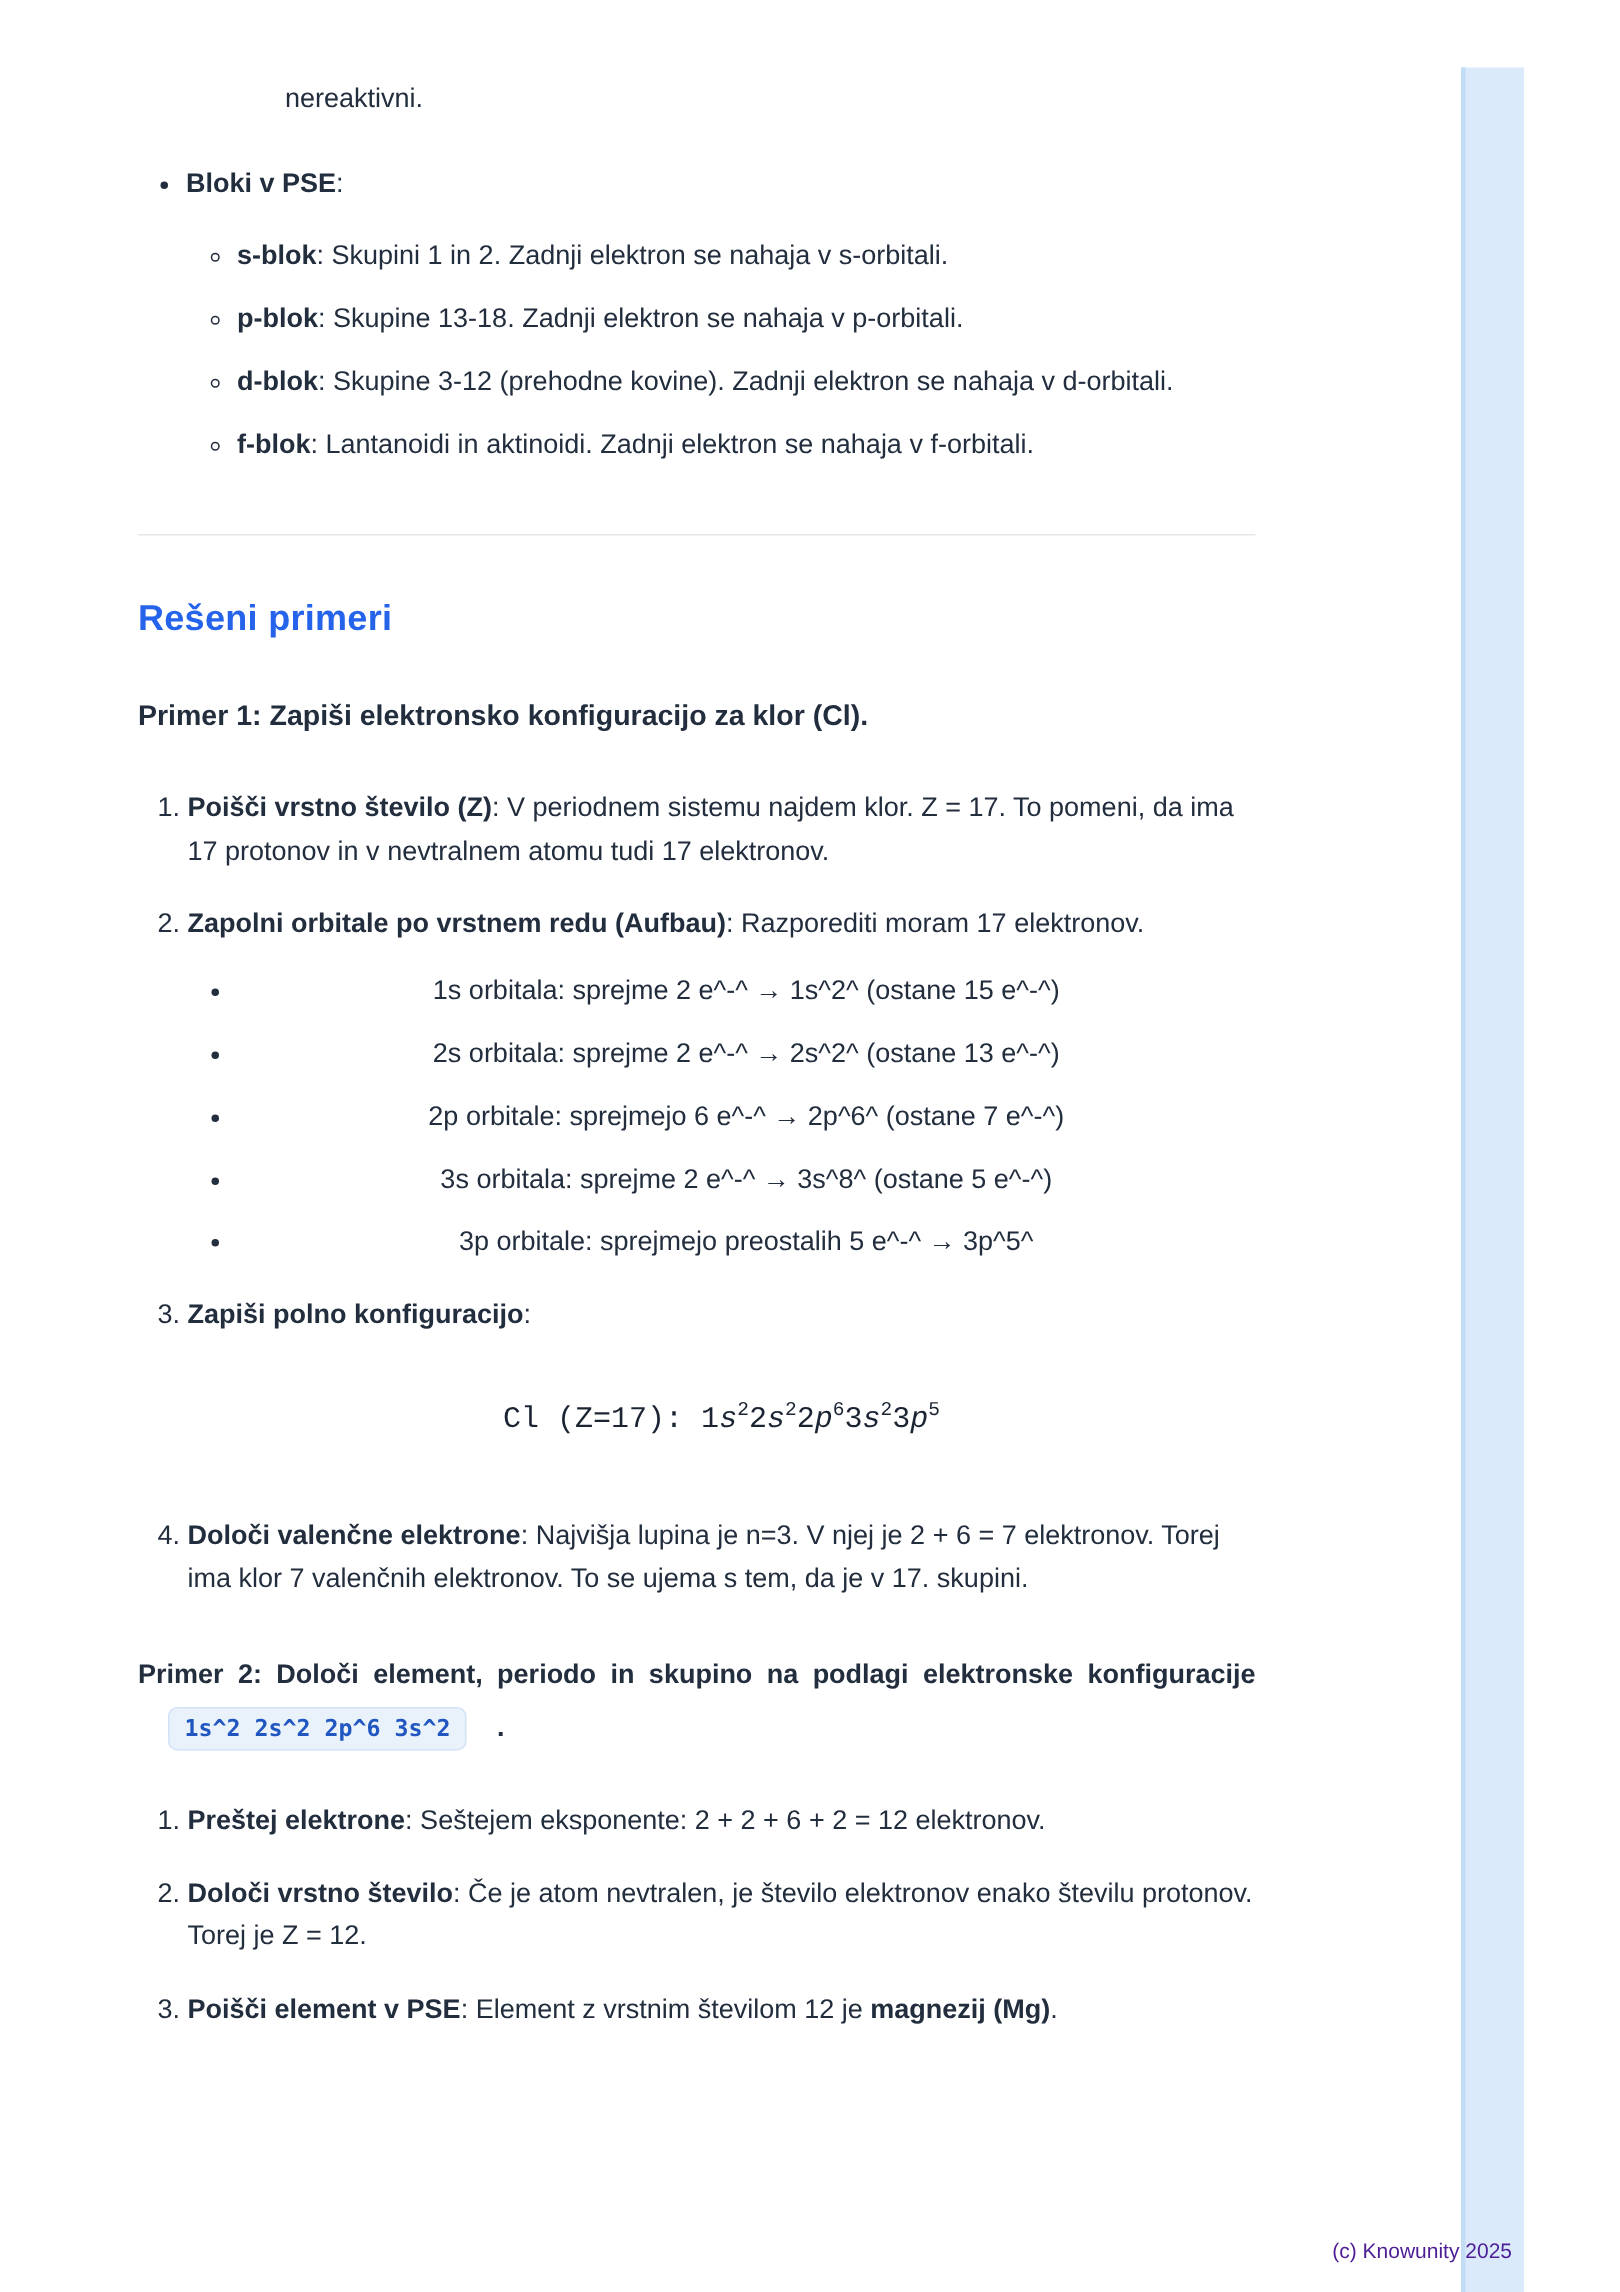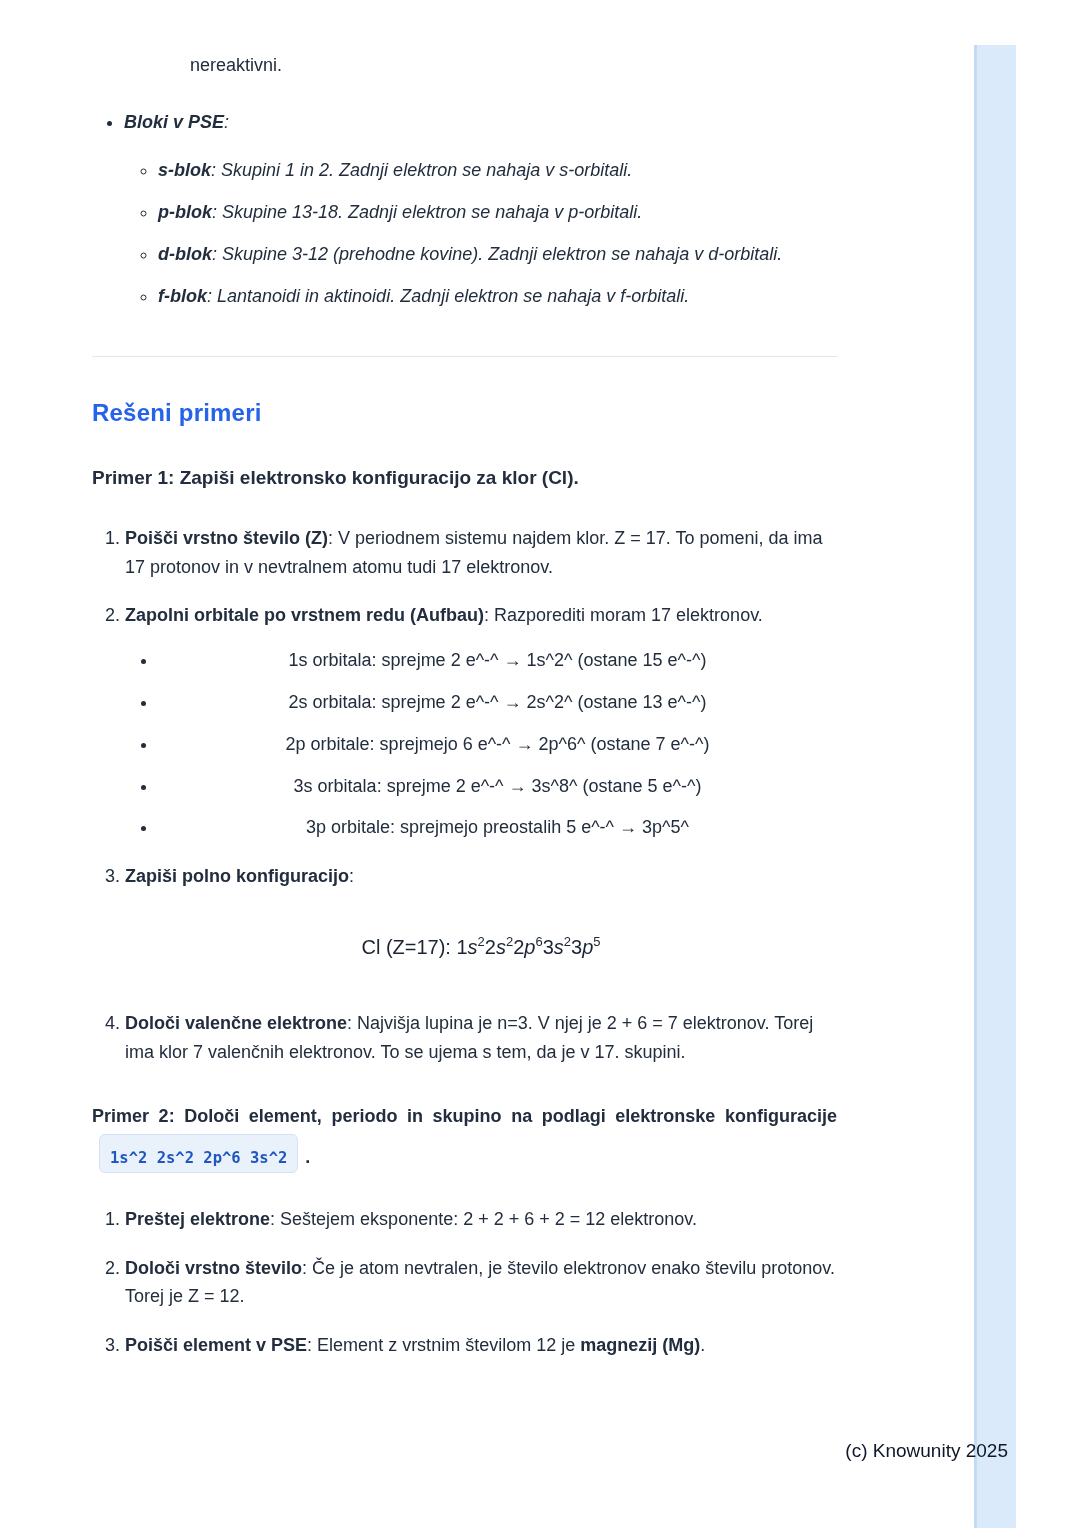--- a/index.html
+++ b/index.html
@@ -5,59 +5,59 @@
   html,body{margin:0;padding:0;}
   body{
     width:1080px;height:1528px;position:relative;background:#ffffff;
     font-family:"Liberation Sans","DejaVu Sans",sans-serif;
     color:#222d3d;overflow:hidden;
   }
   .content{position:absolute;left:92px;top:0;width:745px;}
 
   .fragment{margin:52px 0 0 98px;font-size:18px;line-height:1.5;}
 
-  ul.blocks{list-style:disc;margin:30px 0 11px;padding-left:32px;font-size:18px;line-height:1.55;font-style:italic;}
+  ul.blocks{list-style:disc;margin:30px 0 11px;padding-left:32px;font-size:18px;line-height:1.55;}
   ul.blocks-inner{list-style:circle;margin:20px 0 0;padding-left:34px;}
   ul.blocks-inner li{margin-bottom:14px;}
 
   .bold{font-weight:700;}
 
   hr.divider{border:none;border-top:1px solid #e3e7ec;margin:46px 0 0;}
 
   h1.section-title{color:#2563eb;font-size:24px;font-weight:700;margin:42px 0 0;letter-spacing:.2px;}
 
   .primer-title{font-weight:700;font-size:19px;margin:36px 0 0;line-height:1.6;}
 
   ol.steps{margin:30px 0 0;padding-left:33px;font-size:18px;line-height:1.6;}
   ol.steps > li{margin-bottom:20px;}
 
   ul.orbitals{list-style:disc;margin:16px 0 4px;padding-left:33px;text-align:center;}
   ul.orbitals li{margin-bottom:13px;}
 
   .math-line{
-    text-align:center;font-family:Liberation Sans, sans-serif;
+    text-align:center;font-family:Liberation Mono, monospace;
     font-size:20px;color:#1b2433;margin:40px 0 46px;font-weight:400;
   }
   .math-line .var{font-style:italic;}
   .math-line sup{font-size:13px;line-height:0;}
 
   .p2-title{font-weight:700;font-size:18px;text-align:justify;margin:32px 0 0;line-height:1.95;}
   .code-chip{
     font-family:"DejaVu Sans Mono","Liberation Mono",monospace;
     font-weight:700;font-size:15.5px;color:#2056c0;background:#e9f1fb;
-    border:1px solid #d4e2f6;border-radius:6px;padding:13px 10px 4px;margin:0 7px;
+    border:1px solid #d4e2f6;border-radius:6px;padding:3px 10px 4px;margin:0 20px;
     white-space:nowrap;display:inline-block;line-height:1.3;vertical-align:baseline;
   }
 
   .right-bar{
     position:absolute;top:45px;right:64px;width:39px;bottom:0;
     background:#daeafb;border-left:3px solid #c3dcf5;z-index:1;
   }
   .page-footer{
-    position:absolute;right:72px;top:1440px;font-size:19px;color:#0f172a;z-index:2;
+    position:absolute;right:72px;top:1492px;font-size:14px;color:#4c1d95;z-index:2;
   }
 </style>
 </head>
 <body>
 
 <div class="content">
 
   <p class="fragment">nereaktivni.</p>
 
   <ul class="blocks">

